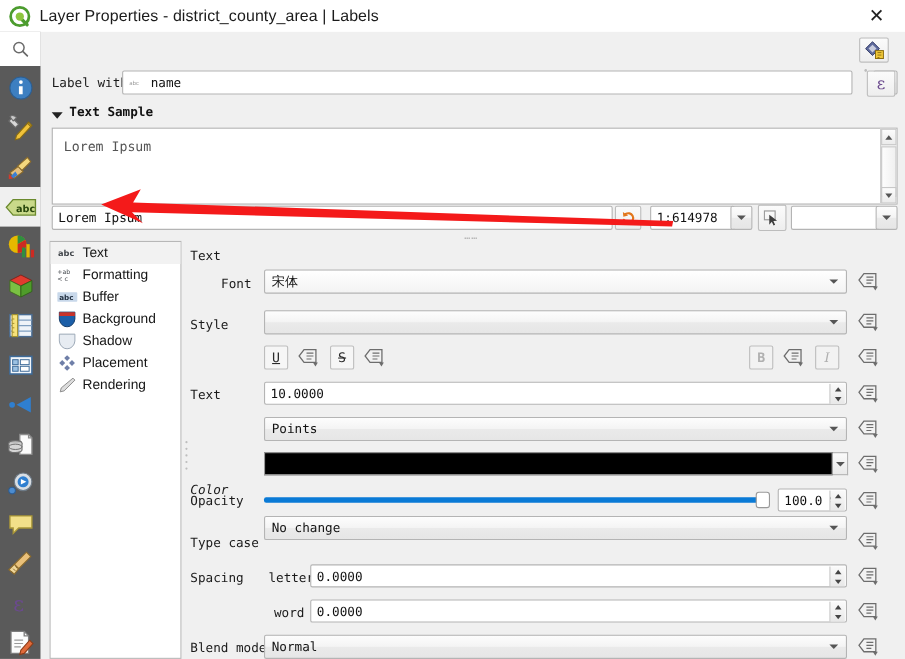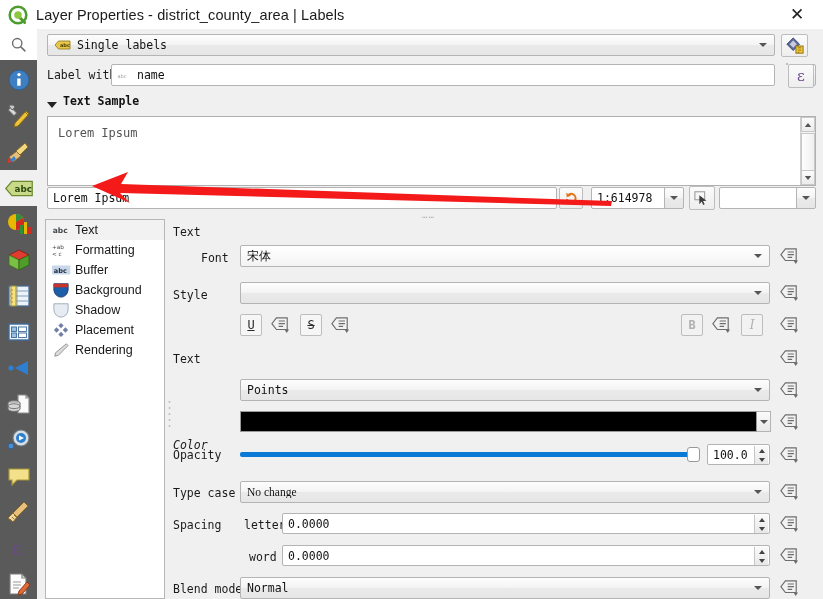--- a/index.html
+++ b/index.html
@@ -325,30 +325,20 @@
         <path d="M4 3 h12 l4 4 v16 h-16 z" fill="#fcfcfc" stroke="#7d7d7d" stroke-width="1.2"></path>
         <path d="M16 3 v4 h4" fill="none" stroke="#7d7d7d" stroke-width="1.2"></path>
         <path d="M7 11 h8 M7 14 h8 M7 17 h6" stroke="#9a9a9a" stroke-width="1.1"></path>
         <path d="M13 20 L21 11 L24 14 L16 23 L12 24 Z" fill="#e06a3a" stroke="#8c3c18" stroke-width="1"></path>
       </svg>
     </div>
   </div>
 
   <div class="content">
 
-    <div class="combo" style="left:10px; top:5px; width:728px;">
-      <span style="margin-left:6px; display:flex; align-items:center;">
-        <svg width="17" height="10" viewBox="0 0 34 18">
-          <path d="M9 1 H32 V17 H9 L2 9 Z" fill="#e8c84a" stroke="#8d7312" stroke-width="1.6"></path>
-          <text x="12" y="13.5" font-family="DejaVu Sans" font-size="10" font-weight="bold" fill="#4a3a05">abc</text>
-        </svg>
-      </span>
-      <span class="txt">Single labels</span>
-      <span class="arrow"></span>
-    </div>
 
     <div class="tbtn" style="left:744px; top:5px; width:27px; height:23px;">
       <svg width="18" height="18" viewBox="0 0 20 20">
         <path d="M8 1 L15 8 L8 15 L1 8 Z" fill="#5e6a9c" stroke="#38406b" stroke-width="1"></path>
         <path d="M8 4 L12 8 L8 12 L4 8 Z" fill="#c8ccdd"></path>
         <rect x="11" y="10" width="8" height="8" fill="#f0c839" stroke="#8a6c10" stroke-width="1"></rect>
         <path d="M13 12 h4 M13 14.5 h4 M13 17 h2" stroke="#8a6c10" stroke-width=".9"></path>
       </svg>
     </div>
 
@@ -573,20 +563,27 @@
     </div>
     <div class="ddo" style="left:740px; top:285px;">
       <svg width="20" height="18" viewBox="0 0 22 20">
         <path d="M7 2 h12 v13 h-12 L2 8.5 Z" fill="#f2f2f2" stroke="#6d6d6d" stroke-width="1.3"></path>
         <path d="M9.5 5.5 h7 M9.5 8.5 h7 M9.5 11.5 h5" stroke="#6d6d6d" stroke-width="1.2"></path>
         <path d="M16 15 L21 15 L18.5 19 Z" fill="#6d6d6d"></path>
       </svg>
     </div>
 
     <div class="lbl" style="left:136px; top:323px;">Text</div>
+    <div class="field" style="left:203px; top:318px; width:530px; height:21px;">
+      <span class="txt">10.0000</span>
+      <span class="spin">
+        <i class="up"></i>
+        <i class="dn"></i>
+      </span>
+    </div>
     <div class="ddo" style="left:740px; top:318px;">
       <svg width="20" height="18" viewBox="0 0 22 20">
         <path d="M7 2 h12 v13 h-12 L2 8.5 Z" fill="#f2f2f2" stroke="#6d6d6d" stroke-width="1.3"></path>
         <path d="M9.5 5.5 h7 M9.5 8.5 h7 M9.5 11.5 h5" stroke="#6d6d6d" stroke-width="1.2"></path>
         <path d="M16 15 L21 15 L18.5 19 Z" fill="#6d6d6d"></path>
       </svg>
     </div>
 
     <div class="combo" style="left:203px; top:350px; width:530px;">
       <span class="txt">Points</span>
@@ -625,21 +622,21 @@
     </div>
     <div class="ddo" style="left:740px; top:415px;">
       <svg width="20" height="18" viewBox="0 0 22 20">
         <path d="M7 2 h12 v13 h-12 L2 8.5 Z" fill="#f2f2f2" stroke="#6d6d6d" stroke-width="1.3"></path>
         <path d="M9.5 5.5 h7 M9.5 8.5 h7 M9.5 11.5 h5" stroke="#6d6d6d" stroke-width="1.2"></path>
         <path d="M16 15 L21 15 L18.5 19 Z" fill="#6d6d6d"></path>
       </svg>
     </div>
 
     <div class="lbl" style="left:136px; top:457px;">Type case</div>
-    <div class="combo" style="left:203px; top:452px; width:530px;font-family:Liberation Serif, serif;">
+    <div class="combo" style="left:203px; top:440px; width:530px;">
       <span class="txt">No change</span>
       <span class="arrow"></span>
     </div>
     <div class="ddo" style="left:740px; top:452px;">
       <svg width="20" height="18" viewBox="0 0 22 20">
         <path d="M7 2 h12 v13 h-12 L2 8.5 Z" fill="#f2f2f2" stroke="#6d6d6d" stroke-width="1.3"></path>
         <path d="M9.5 5.5 h7 M9.5 8.5 h7 M9.5 11.5 h5" stroke="#6d6d6d" stroke-width="1.2"></path>
         <path d="M16 15 L21 15 L18.5 19 Z" fill="#6d6d6d"></path>
       </svg>
     </div>

